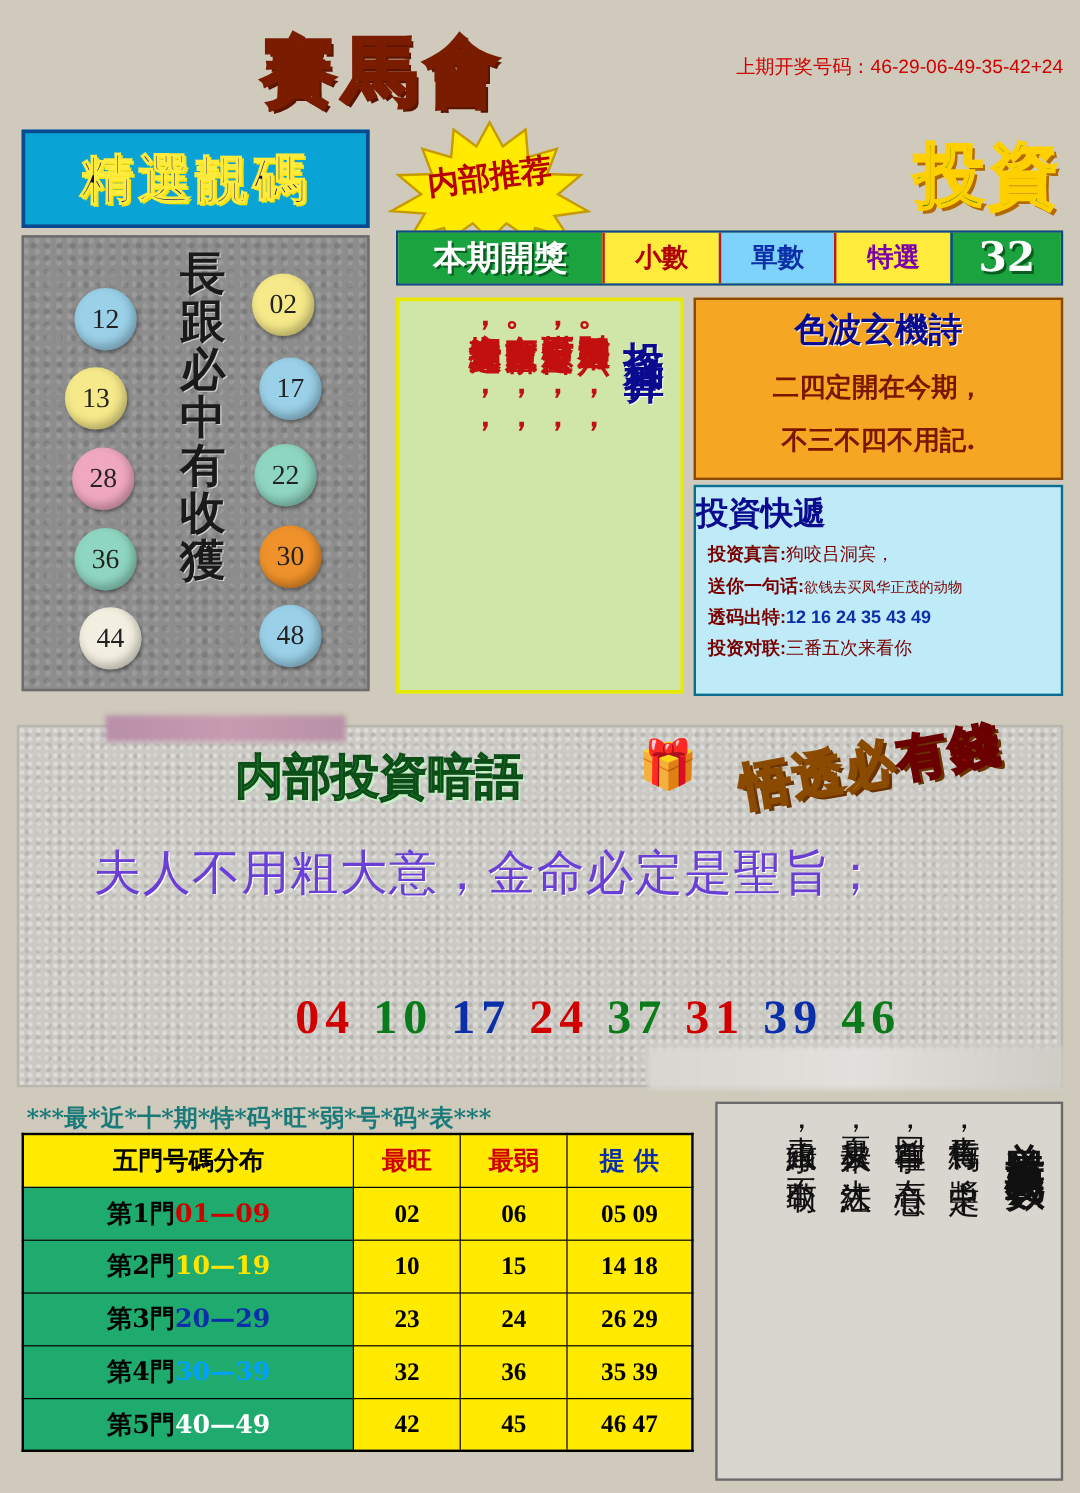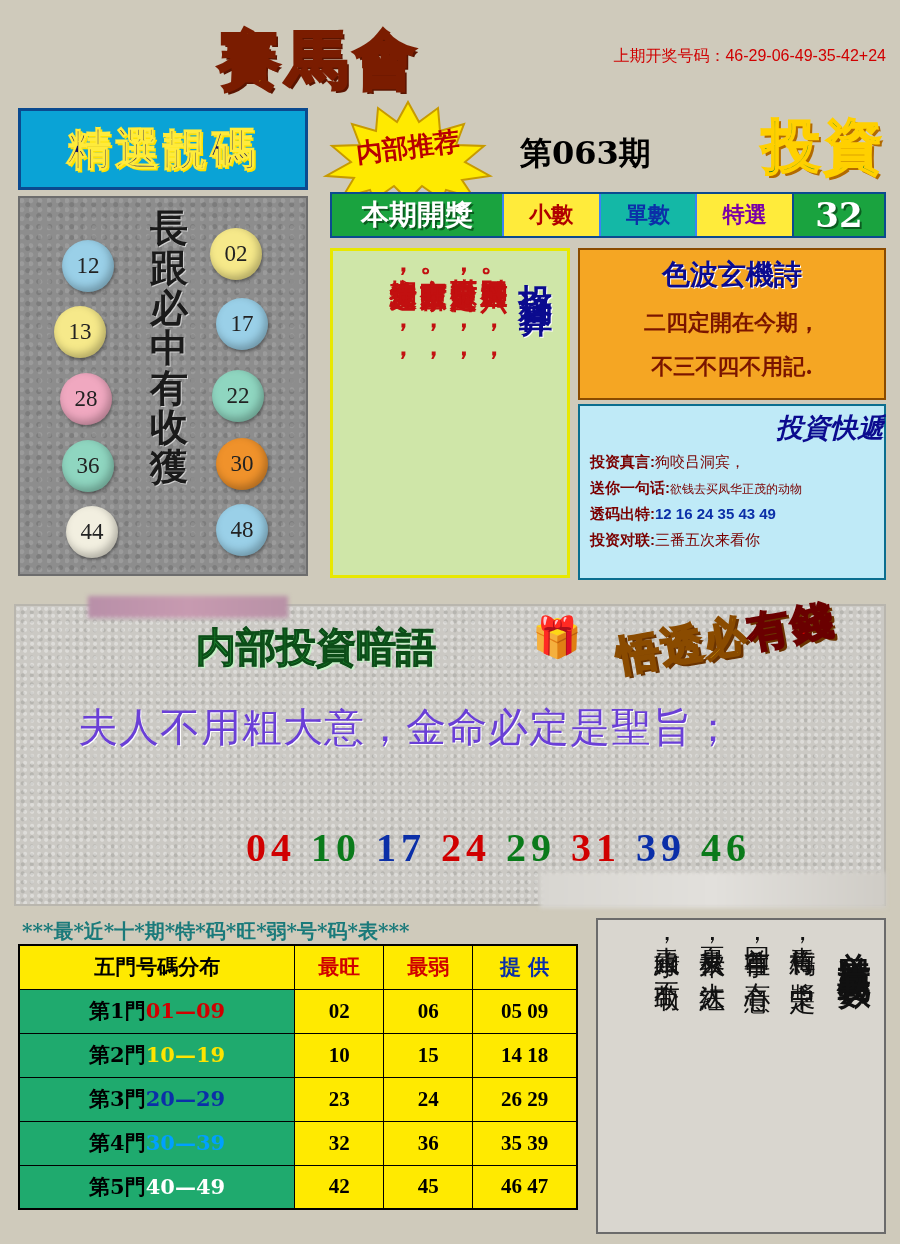--- a/index.html
+++ b/index.html
@@ -77,24 +77,24 @@
   }
   .ds-label {
     width:170px; background:#1aa33f;
     display:flex; align-items:center; justify-content:center;
     font-family:"DejaVu Serif", serif; font-size:28px; font-weight:bold;
     color:#fff; text-shadow:2px 2px 0 #0b5c1f;
   }
   .ds-cell {
     flex:1; display:flex; align-items:center; justify-content:center;
     font-family:"DejaVu Serif", serif; font-size:22px; font-weight:bold;
-    border-left:2px solid #3b82f6;
+    border-left:2px solid #b91c1c;
   }
   .ds-c1 { background:#ffeb3b; color:#b00000; }
-  .ds-c2 { background:#14b8a6; color:#0b2fa8; }
+  .ds-c2 { background:#7dd3fc; color:#0b2fa8; }
   .ds-c3 { background:#ffeb3b; color:#7a00a8; }
   .ds-num {
     width:92px; background:#1aa33f; border-left:2px solid #0b4a8f;
     display:flex; align-items:center; justify-content:center;
     font-size:34px; font-weight:bold; color:#fff;
     font-family:"DejaVu Serif", serif; text-shadow:2px 2px 0 #0b5c1f;
   }
   
   .ball-panel {
     position:absolute; left:18px; top:196px; width:290px; height:380px;
@@ -153,24 +153,23 @@
     text-align:center; margin-top:14px;
     font-family:"DejaVu Serif", serif; font-size:22px;
     color:#7a1500; font-weight:bold;
   }
   
   .cyan-box {
     position:absolute; left:578px; top:404px; width:308px; height:176px;
     background:#bfeaf7; border:2px solid #0b6e8f;
   }
   .cyan-title {
-    text-align:right; margin-top:4px;
+    text-align:left; margin-top:4px;
     font-family:"DejaVu Serif", serif; font-size:27px; font-weight:bold;
     color:#0b0b8f;
-    font-style:italic;
   }
   .cyan-row {
     font-family:"Liberation Sans", sans-serif;
     font-size:15px; color:#7a0000; margin:7px 0 0 10px;
   }
   .cyan-row b { color:#7a0000; font-weight:bold; }
   .cyan-row .small { font-size:12px; color:#7a0000;text-align:center; }
   .cyan-row .nums { color:#0b2fa8; font-weight:bold; }
   
   .banner {
@@ -291,21 +290,20 @@
     <div class="jx-title">精選靚碼</div>
   </div>
 
   <div class="burst">
     <svg width="180" height="100" viewBox="0 0 180 100">
       <polygon points="90,2 101,22 120,8 122,31 146,24 138,45 166,46 147,62 172,76 144,80 156,98 128,90 124,100 104,86 90,100 76,86 56,100 52,90 24,98 36,78 8,76 33,62 14,46 42,45 34,24 58,31 60,8 79,22" fill="#ffea00" stroke="#c79a00" stroke-width="2"></polygon>
     </svg>
     <div class="burst-text">内部推荐</div>
   </div>
 
-  <div class="issue">第063期</div>
   <div class="tz">投資</div>
 
   <div class="draw-strip">
     <div class="ds-label">本期開獎</div>
     <div class="ds-cell ds-c1">小數</div>
     <div class="ds-cell ds-c2">單數</div>
     <div class="ds-cell ds-c3">特選</div>
     <div class="ds-num">32</div>
   </div>
 
@@ -367,21 +365,21 @@
     <div class="bn-icon">🎁</div>
     <div class="bn-badge">
       <span>悟透必</span><span class="red">有錢</span>
     </div>
     <div class="bn-l1">夫人不用粗大意，金命必定是聖旨；</div>
     <div class="bn-nums">
       <span class="r">04</span>
       <span class="g">10</span>
       <span class="b">17</span>
       <span class="r">24</span>
-      <span class="g">29</span>
+      <span class="g">37</span>
       <span class="r">31</span>
       <span class="b">39</span>
       <span class="g">46</span>
     </div>
   </div>
   <div class="blur1"></div>
   <div class="blur2"></div>
 
   <div class="tbl-head">***最*近*十*期*特*码*旺*弱*号*码*表***</div>
 

